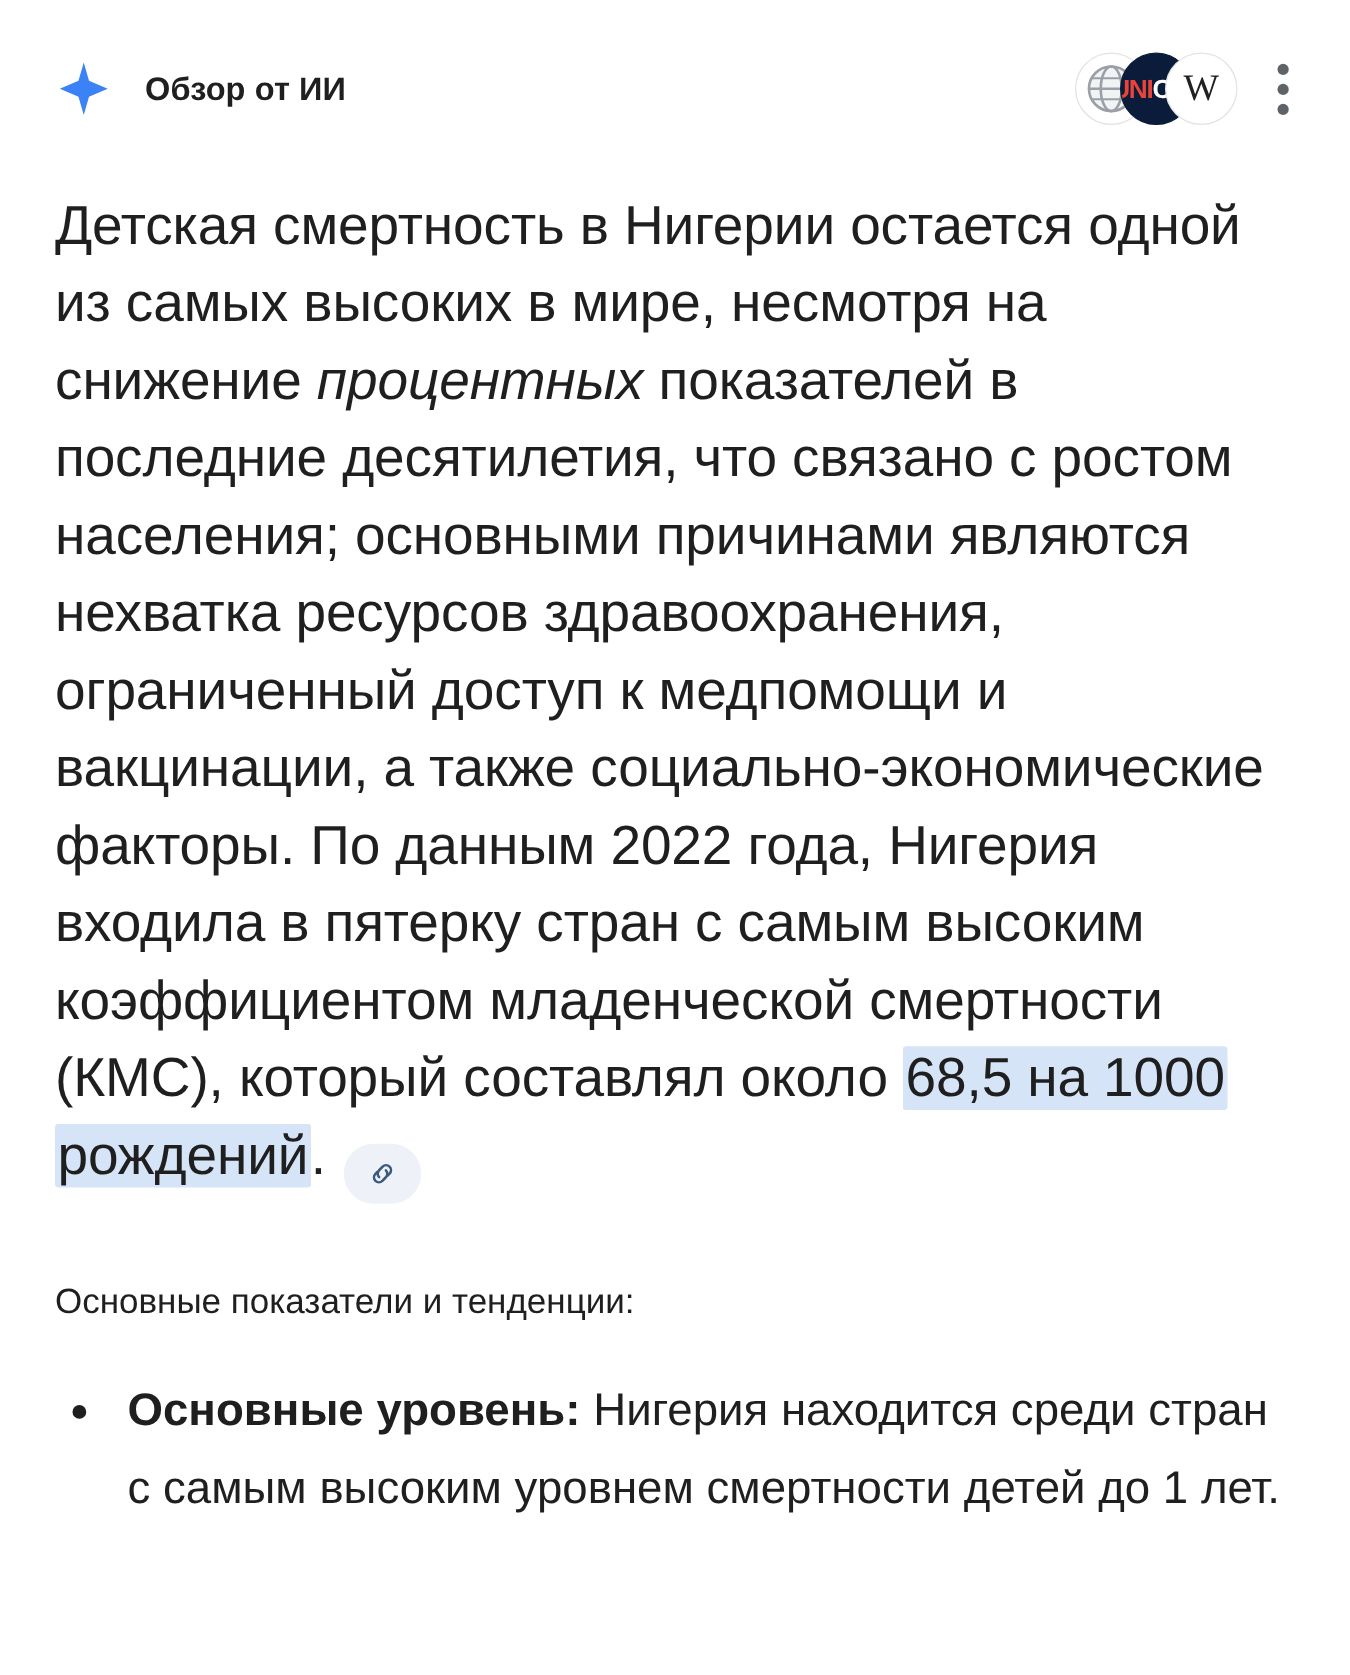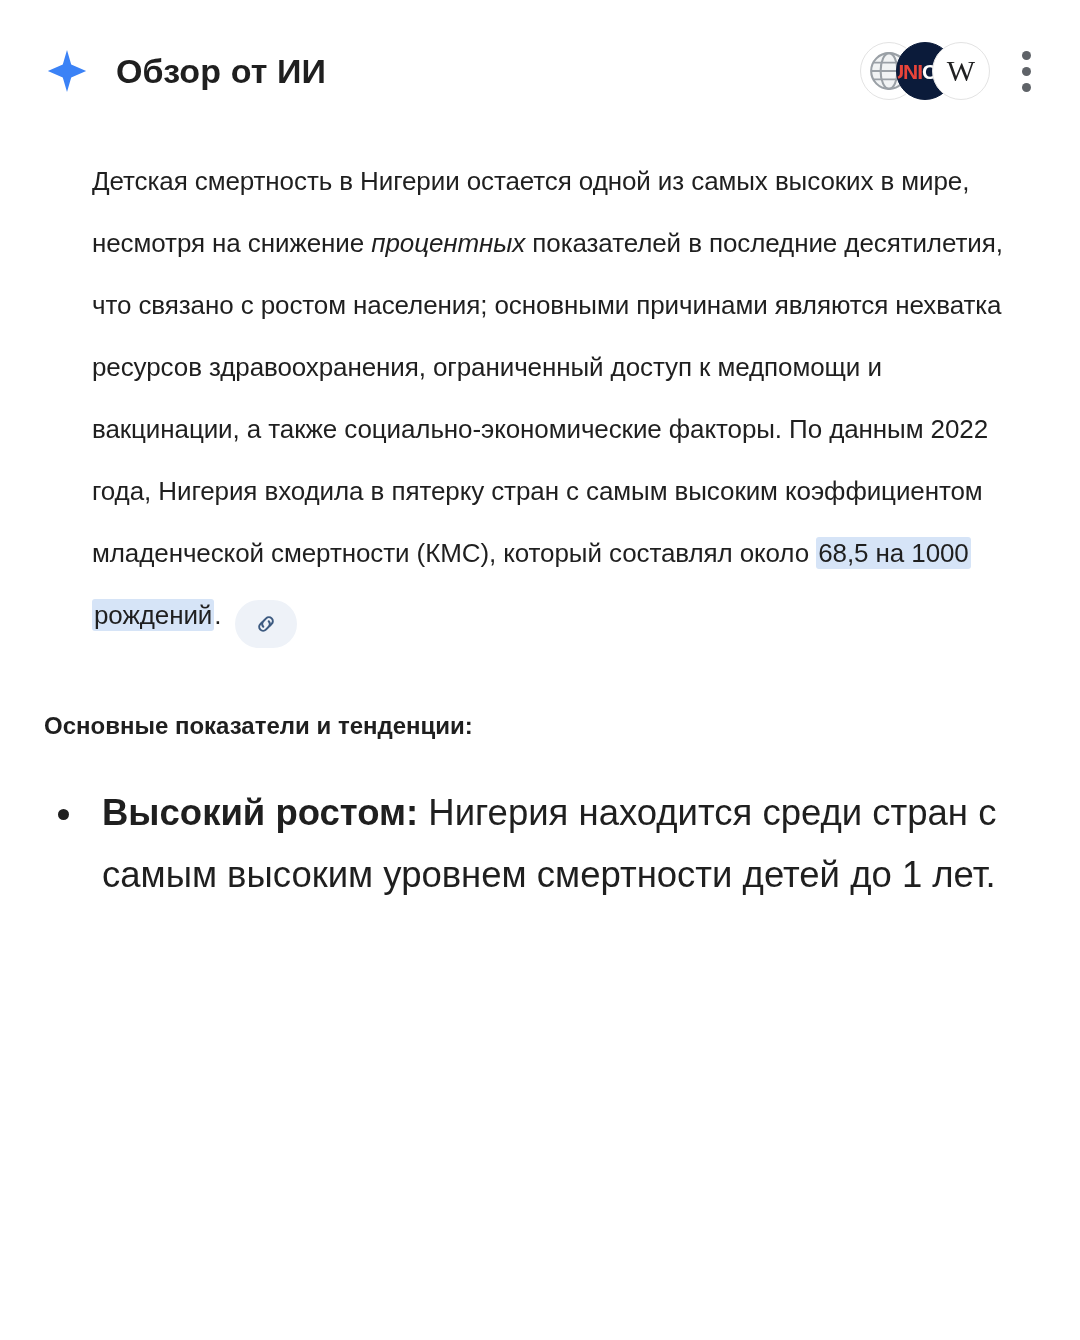--- a/index.html
+++ b/index.html
@@ -32,21 +32,21 @@
     box-sizing: border-box;
   }
   .spark-icon {
     width: 46px;
     height: 46px;
     flex: 0 0 auto;
     margin-right: 26px;
     display: block;
   }
   .header-title {
-    font-size: 34px;
+    font-size: 26px;
     font-weight: bold;
     letter-spacing: .1px;
     color: #1f1f1f;
     white-space: nowrap;
   }
   .header-spacer { flex: 1 1 auto; }
 
   .source-stack {
     position: relative;
     width: 132px;
@@ -104,26 +104,25 @@
   }
   .kebab i {
     display: block;
     width: 9px; height: 9px;
     border-radius: 50%;
     background: #5f6368;
   }
 
   
   .body-text {
-    font-size: 26px;
+    font-size: 44px;
     line-height: 62px;
     color: #1f1f1f;
     margin-top: 22px;
     letter-spacing: -0.1px;
-    margin-left: 48px;
   }
   .body-text .it { font-style: italic; }
   .hl {
     background: #d6e4f7;
     border-radius: 3px;
     padding: 1px 2px;
     box-decoration-break: clone;
     -webkit-box-decoration-break: clone;
   }
 
@@ -134,22 +133,22 @@
     width: 62px;
     height: 48px;
     border-radius: 24px;
     background: #eef2f8;
     vertical-align: -13px;
     margin-left: 14px;
   }
   .link-chip svg { width: 26px; height: 26px; display: block; }
 
   .section-heading {
-    font-size: 24px;
-    font-weight: bold;
+    font-size: 28px;
+    font-weight: normal;
     color: #1f1f1f;
     margin-top: 52px;
     line-height: 52px;
   }
 
   .bullets {
     margin: 30px 0 0 0;
     padding: 0;
     list-style: none;
   }
@@ -218,17 +217,17 @@
           <path d="M9.5 14.5a3.6 3.6 0 0 1 0-5.1l2.6-2.6a3.6 3.6 0 0 1 5.1 5.1l-1.4 1.4" fill="none" stroke="#3c5a80" stroke-width="1.9" stroke-linecap="round"></path>
           <path d="M14.5 9.5a3.6 3.6 0 0 1 0 5.1l-2.6 2.6a3.6 3.6 0 0 1-5.1-5.1l1.4-1.4" fill="none" stroke="#3c5a80" stroke-width="1.9" stroke-linecap="round"></path>
         </svg>
       </span>
   </div>
 
   <div class="section-heading">Основные показатели и тенденции:</div>
 
   <ul class="bullets">
     <li class="bullet">
-      <b>Высокий ростом:</b><span> Нигерия находится среди стран с самым высоким уровнем смертности детей до 1 лет.</span>
+      <b>Основные уровень:</b><span> Нигерия находится среди стран с самым высоким уровнем смертности детей до 1 лет.</span>
     </li>
   </ul>
 
 </div>
 
 </body></html>

